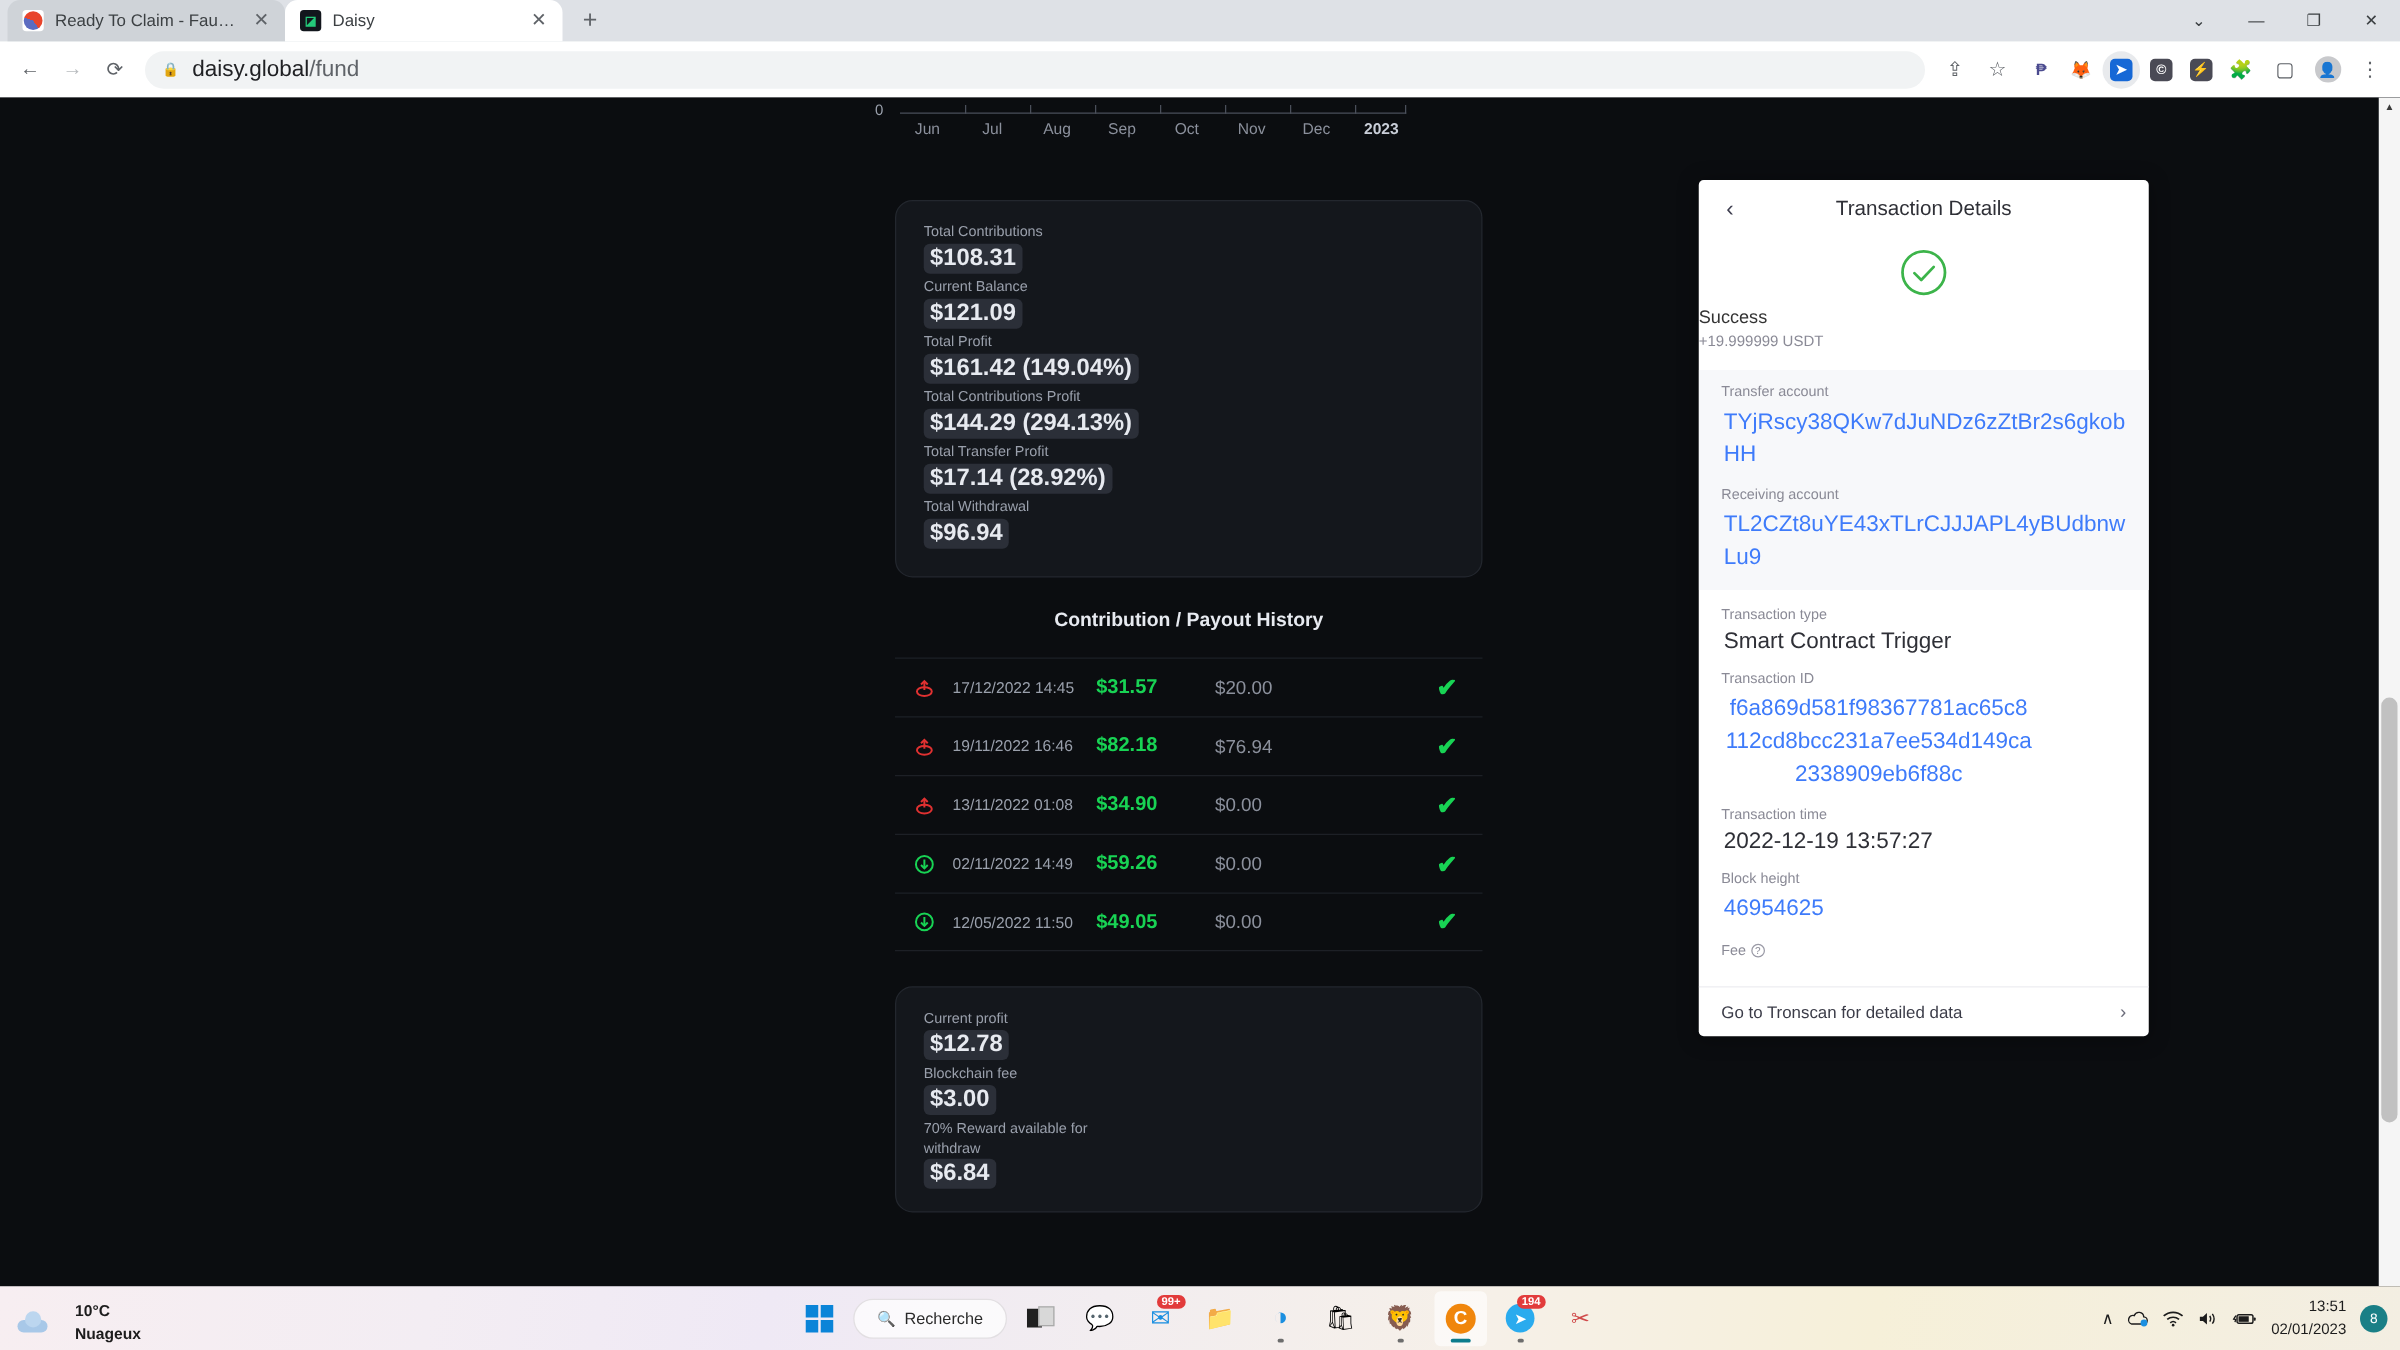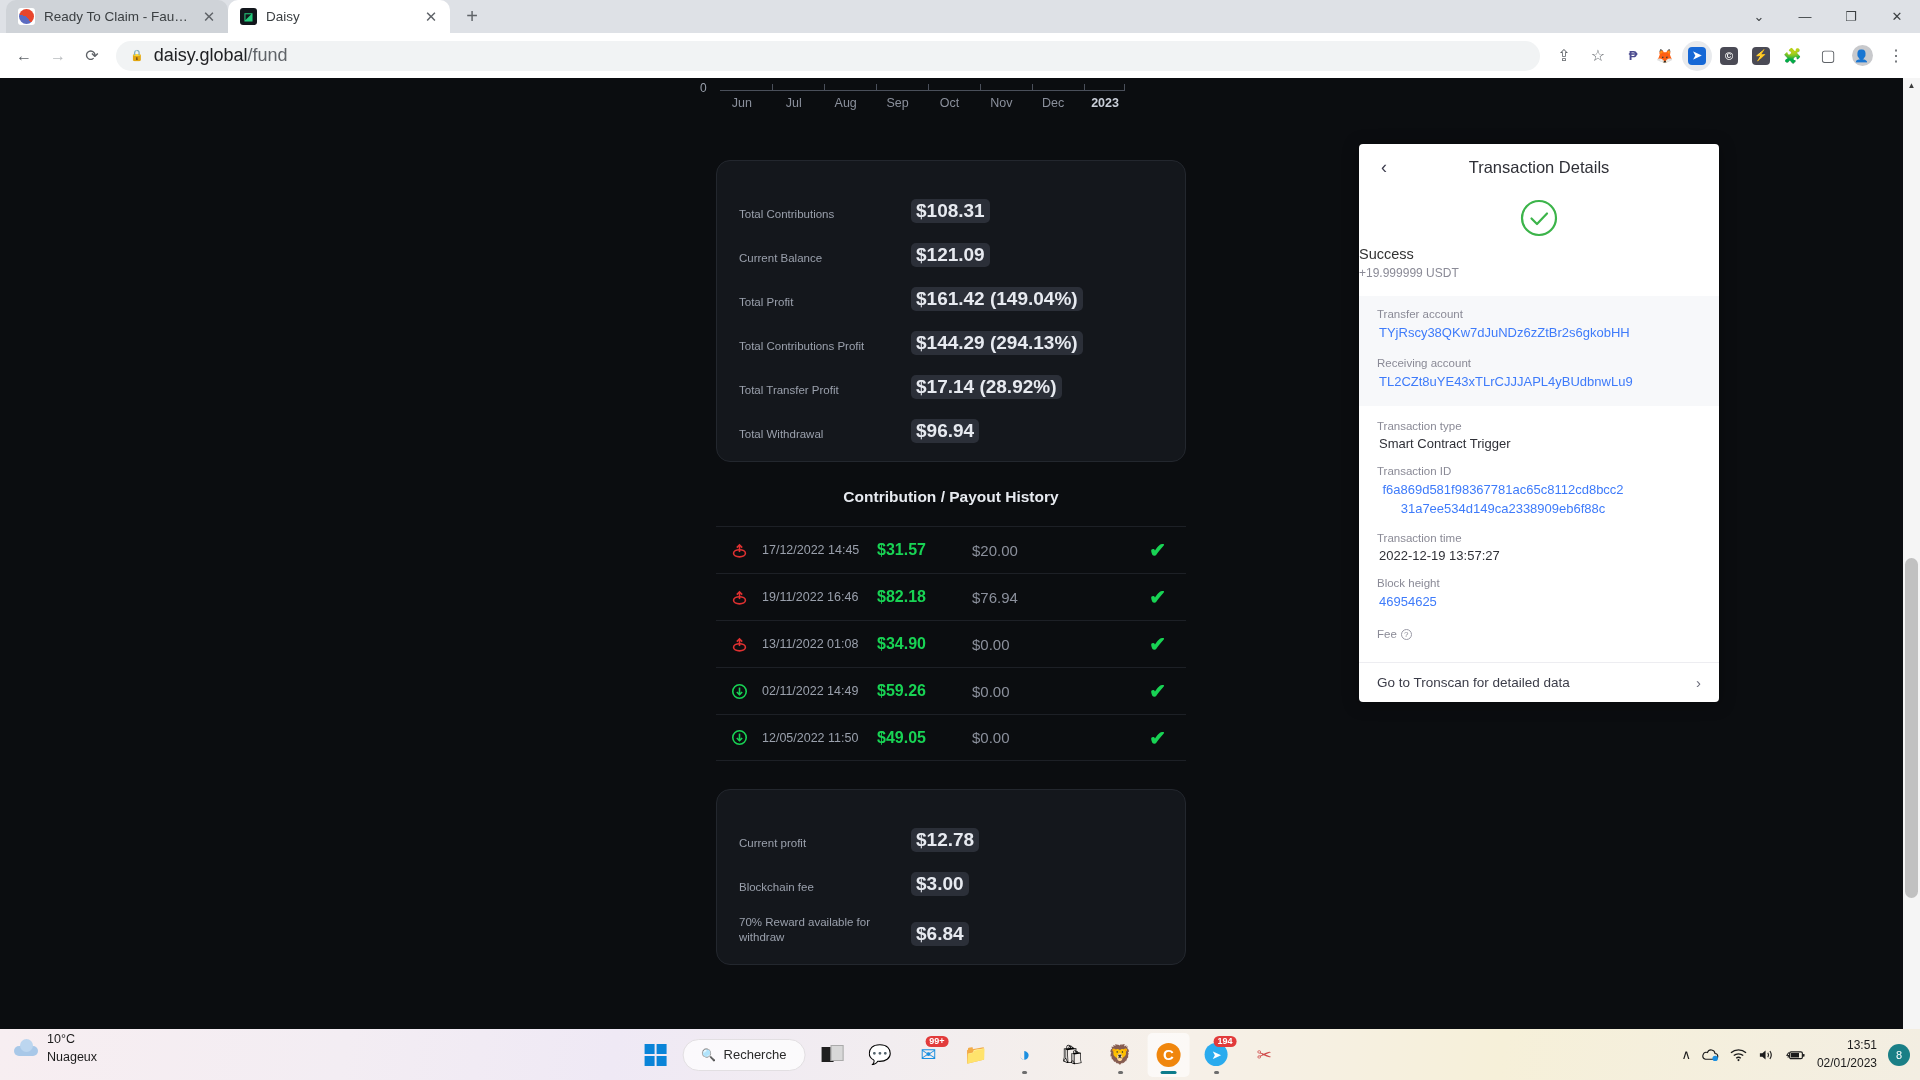--- a/index.html
+++ b/index.html
@@ -62,21 +62,21 @@
   .chart-tail { position:relative; height:48px; }
   .axis-zero { position:absolute; left:-16px; top:3px; font-size:12px; color:#9aa0ac; }
   .axis-line { position:absolute; left:4px; top:12px; width:405px; height:1px; background:#4a4f5a; }
   .axis-tick { position:absolute; top:6px; width:1px; height:7px; background:#4a4f5a; }
   .axis-labels { position:absolute; left:0; top:18px; width:415px; display:flex;align-items:center; }
   .axis-labels span { flex:1; text-align:center; font-size:12.5px; color:#8b909c; }
   .axis-labels span.yr { color:#c9ced8; font-weight:bold; }
 
   
   .card { background:#14171c; border:1px solid #23272e; border-radius:14px; padding:18px 22px; }
-  .stat-row { display:flex; align-items:flex-end; min-height:44px; }
+  .stat-row { display:flex; align-items:flex-start; min-height:44px;flex-direction:column; }
   .stat-label { width:172px; font-size:11.5px; color:#9aa0ac; line-height:1.35; }
   .stat-value { font-size:19px; font-weight:bold; color:#e7eaf0; background:#2b2f38; border-radius:5px; padding:1px 5px; }
 
   
   .hist-title { text-align:center; font-size:15.5px; font-weight:bold; color:#e7eaf0; padding:26px 0 20px; }
   .hist-row { display:flex; align-items:center; height:47px; border-top:1px solid #1d2026; }
   .hist-row:last-child { border-bottom:1px solid #1d2026; }
   .hist-icon { width:46px; display:flex; align-items:center; justify-content:center; }
   .hist-date { width:115px; font-size:12.5px; color:#9aa0ac; }
   .hist-amt { width:95px; font-size:16px; font-weight:bold; color:#18d354; }
@@ -95,34 +95,34 @@
   .tx-title { font-size:16.5px; color:#2f3037; }
   .tx-status { padding:8px 0 16px; }
   .tx-check { width:40px; height:40px; margin:0 auto 8px; }
   .tx-success { font-size:14.5px; color:#333; }
   .tx-amt { font-size:12px; color:#8a8a96; margin-top:4px; }
   .tx-accounts { background:#f7f8fa; padding:12px 18px 14px; }
   .tx-field { padding:0 18px; margin-top:14px; }
   .tx-accounts .tx-field { padding:0; margin-top:0; }
   .tx-accounts .tx-field + .tx-field { margin-top:14px; }
   .tx-k { font-size:11.5px; color:#8a8a96; margin-bottom:4px; }
-  .tx-v { font-size:13px; color:#2f3037; padding-left:2px; }
+  .tx-v { font-size:18px; color:#2f3037; padding-left:2px; }
   .tx-v.link { color:#3e7bfa; word-break:break-all; line-height:1.45; }
   .tx-fee { padding:0 18px; margin-top:16px; font-size:11.5px; color:#8a8a96; display:flex; align-items:center; gap:4px; }
   .qmark { display:inline-flex; width:11px; height:11px; border:1px solid #9a9aa6; border-radius:50%;
            align-items:center; justify-content:center; font-size:8px; color:#8a8a96; }
   .tx-foot { margin-top:22px; border-top:1px solid #ededf1; height:40px; display:flex; align-items:center;
              justify-content:space-between; padding:0 18px; }
   .tx-foot-label { font-size:13.5px; color:#3b3c48; }
   .tx-chev { color:#6b6c7a; font-size:15px; }
 
   
   .taskbar { position:absolute; left:0; top:1029px; width:1920px; height:51px;
              background:linear-gradient(100deg,#f7eef1 0%,#f3edf3 18%,#efe9f5 32%,#f2edf0 46%,#f6f0e8 62%,#f6f0d9 78%,#f3eee2 100%); }
-  .tb-weather { position:absolute; left:14px; top:1px; display:flex; gap:9px; align-items:center; }
+  .tb-weather { position:absolute; left:14px; top:11px; display:flex; gap:22px; align-items:center;font-weight:bold; }
   .cloud { width:24px; height:18px; position:relative; }
   .cloud::before { content:""; position:absolute; left:0; bottom:1px; width:24px; height:10px; background:#a8c8e8; border-radius:6px; }
   .cloud::after { content:""; position:absolute; left:6px; top:0; width:13px; height:13px; background:#bcd6ef; border-radius:50%; }
   .wx-t { font-size:12.5px; color:#1c1c1c; line-height:1.45; }
   .wx-d { font-size:12.5px; color:#1c1c1c; line-height:1.45; }
   .tb-center { position:absolute; left:50%; transform:translateX(-50%); top:0; height:51px; display:flex;
                align-items:center; gap:6px; }
   .win-logo { width:22px; height:22px; display:grid; grid-template-columns:1fr 1fr; grid-gap:2px; }
   .win-logo i { background:#0a84d8; display:block; }
   .tb-item { width:42px; height:44px; display:flex; align-items:center; justify-content:center; position:relative; border-radius:5px; }

